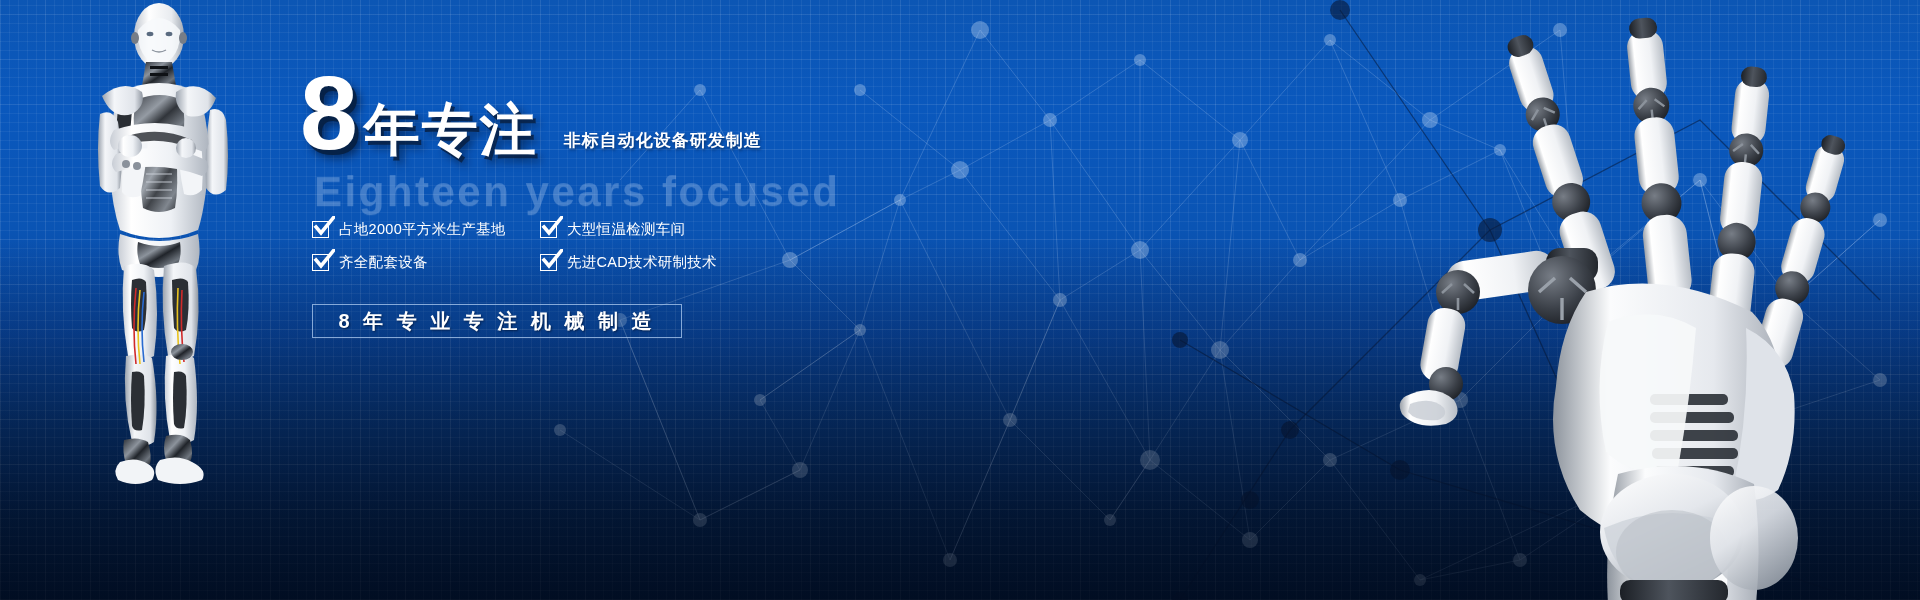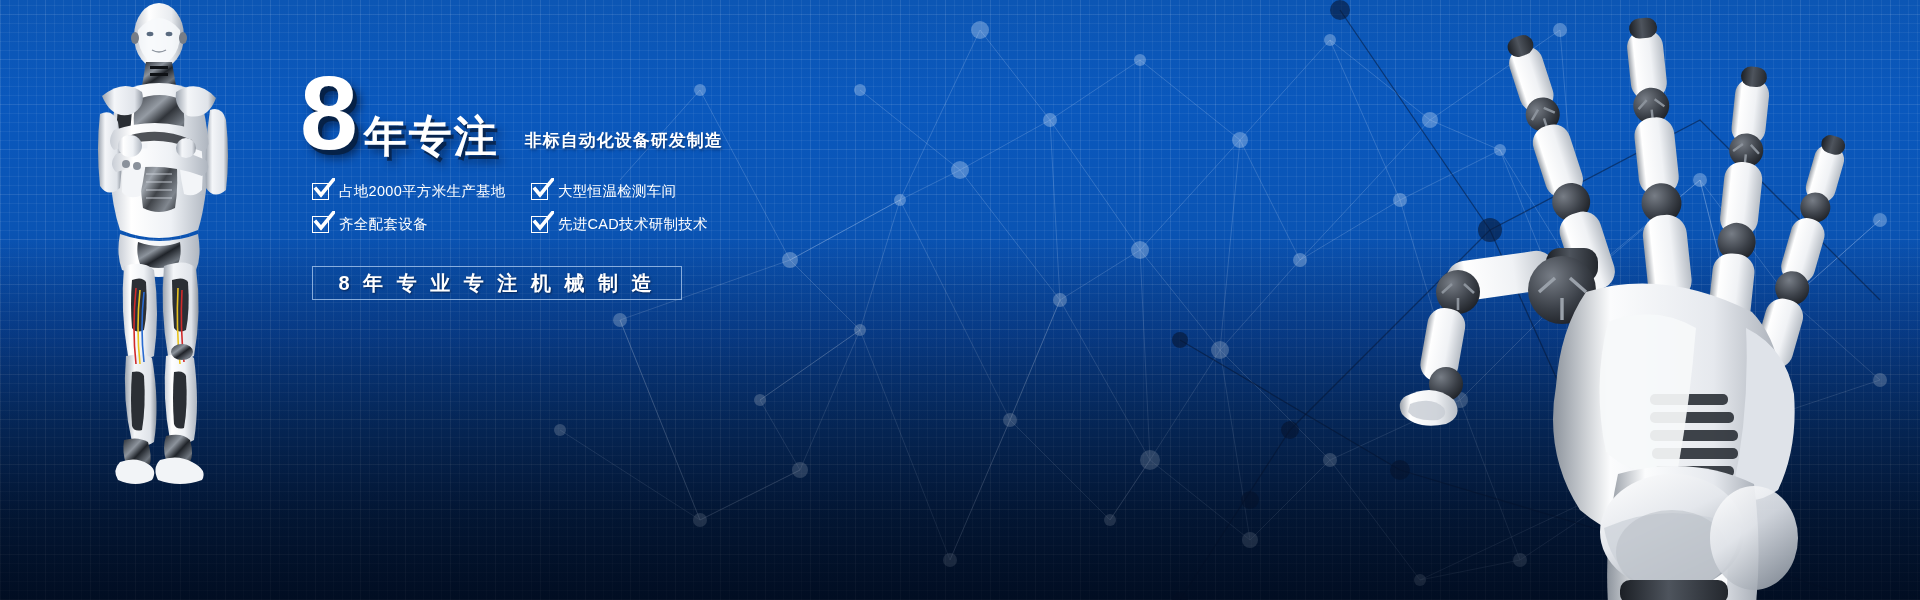--- a/index.html
+++ b/index.html
@@ -53,41 +53,41 @@
   
   .content{ position:absolute; left:300px; top:72px; width:760px; }
 
   .headline{ display:flex; align-items:flex-end; gap:0; height:90px; }
   .big8{
     font-size:104px; font-weight:bold; color:#ffffff; line-height:.92;
     letter-spacing:-2px;
     text-shadow: 4px 5px 0 rgba(7,30,64,.85), 7px 8px 10px rgba(2,14,38,.6);
   }
   .big-cn{
-    font-size:43px; font-weight:bold; color:#ffffff; line-height:1;
+    font-size:56px; font-weight:bold; color:#ffffff; line-height:1;
     margin-left:8px; margin-bottom:4px; letter-spacing:2px;
     text-shadow: 3px 4px 0 rgba(7,30,64,.8), 6px 7px 9px rgba(2,14,38,.55);
   }
   .sub-cn{
     font-size:17px; font-weight:bold; color:#ffffff; letter-spacing:1px;
     margin-left:26px; margin-bottom:10px; white-space:nowrap;
     text-shadow:1px 2px 3px rgba(2,14,38,.5);
   }
 
   .headline-en{
     margin-top:6px; margin-left:14px;
     font-size:42px; font-weight:bold; letter-spacing:2.5px;
     color:rgba(168,200,240,.30);
     text-shadow:0 1px 0 rgba(255,255,255,.05);
     white-space:nowrap;
   }
 
   .features{
-    margin-top:20px; margin-left:12px;
-    display:grid; grid-template-columns:212px 212px; gap:14px 7px;
+    margin-top:4px; margin-left:12px;
+    display:grid; grid-template-columns:212px 212px; gap:14px 16px;
     width:470px;
     text-align:right;
   }
   .feature{ display:flex; align-items:center; gap:10px; }
   .checkbox{ position:relative; width:17px; height:17px; flex:0 0 17px; }
   .checkbox .box{
     position:absolute; left:0; top:0; width:17px; height:17px;
     border:1.6px solid #ffffff; background:transparent;
   }
   .checkbox svg{ position:absolute; left:1px; top:-5px; width:22px; height:22px; }
@@ -409,20 +409,21 @@
   </svg>
 
   <div class="content">
 
     <div class="headline">
       <span class="big8">8</span>
       <span class="big-cn">年专注</span>
       <span class="sub-cn">非标自动化设备研发制造</span>
     </div>
 
+    <div class="headline-en">Eighteen years focused</div>
 
     <div class="features">
 
       <div class="feature">
         <span class="checkbox">
           <span class="box"></span>
           <svg viewBox="0 0 22 22">
               <path d="M3 11 L8 17 L21 1" stroke="#ffffff" stroke-width="3.6" fill="none" stroke-linecap="square"></path>
             </svg>
         </span>

